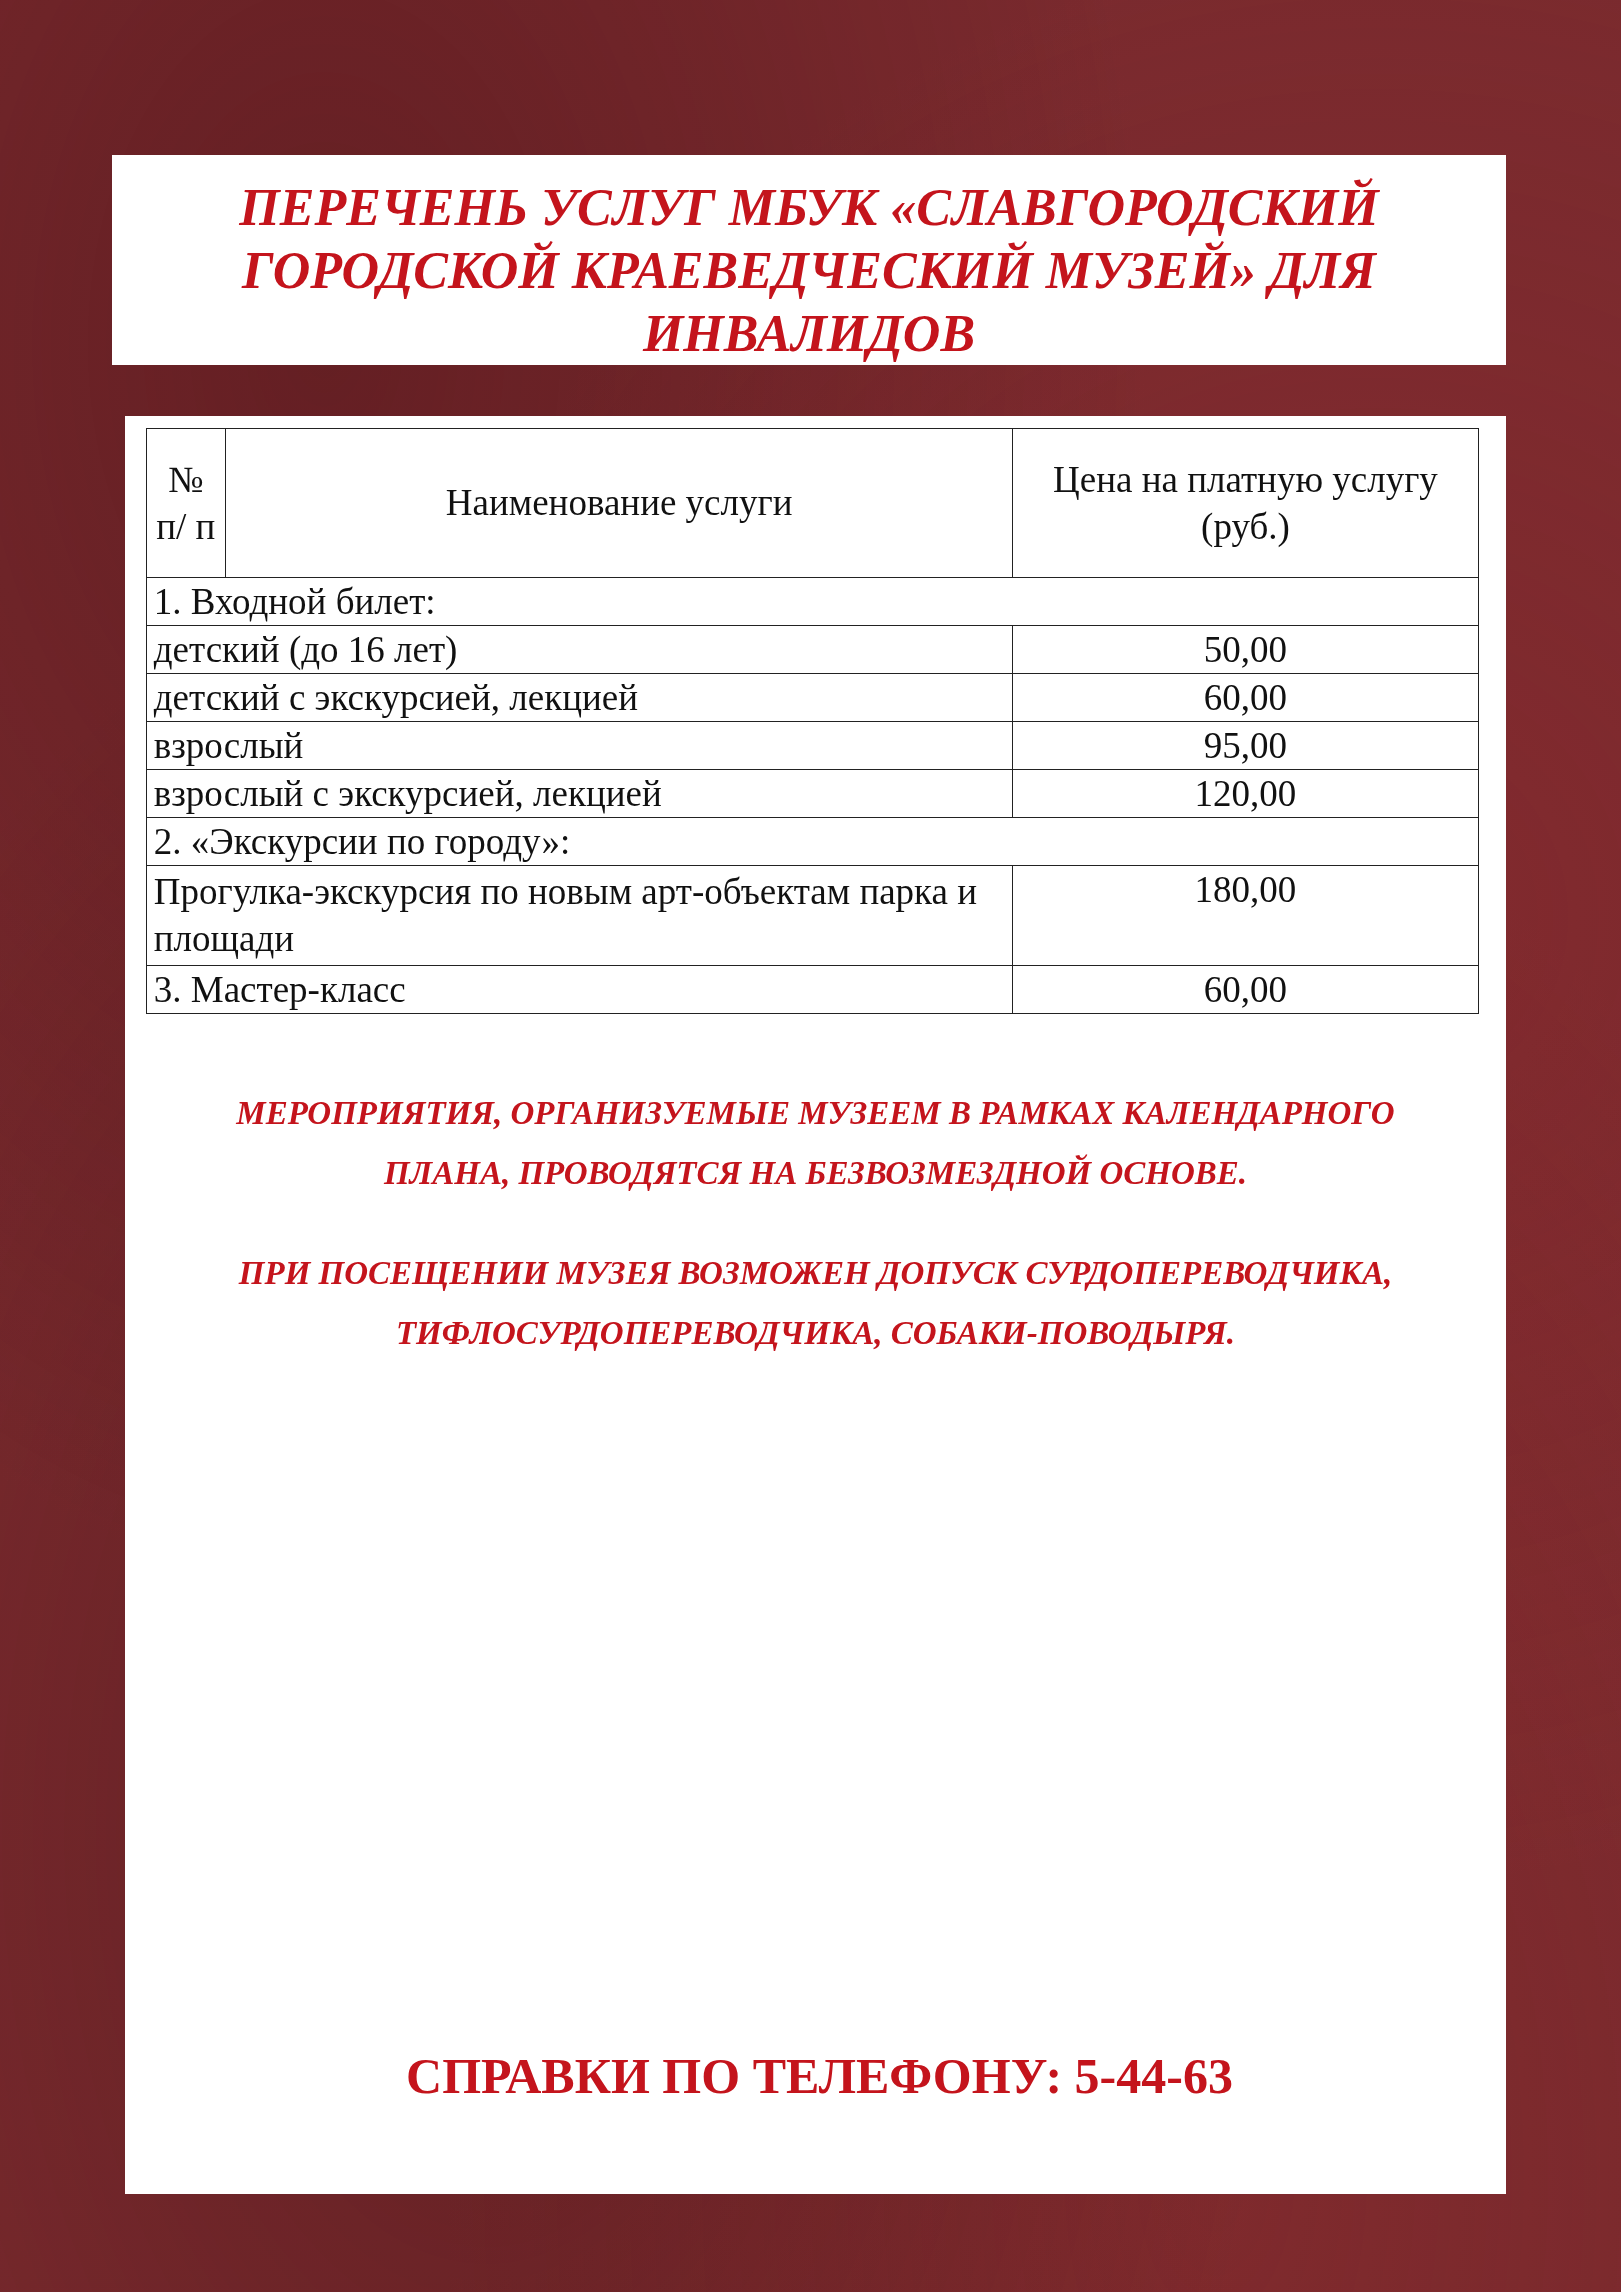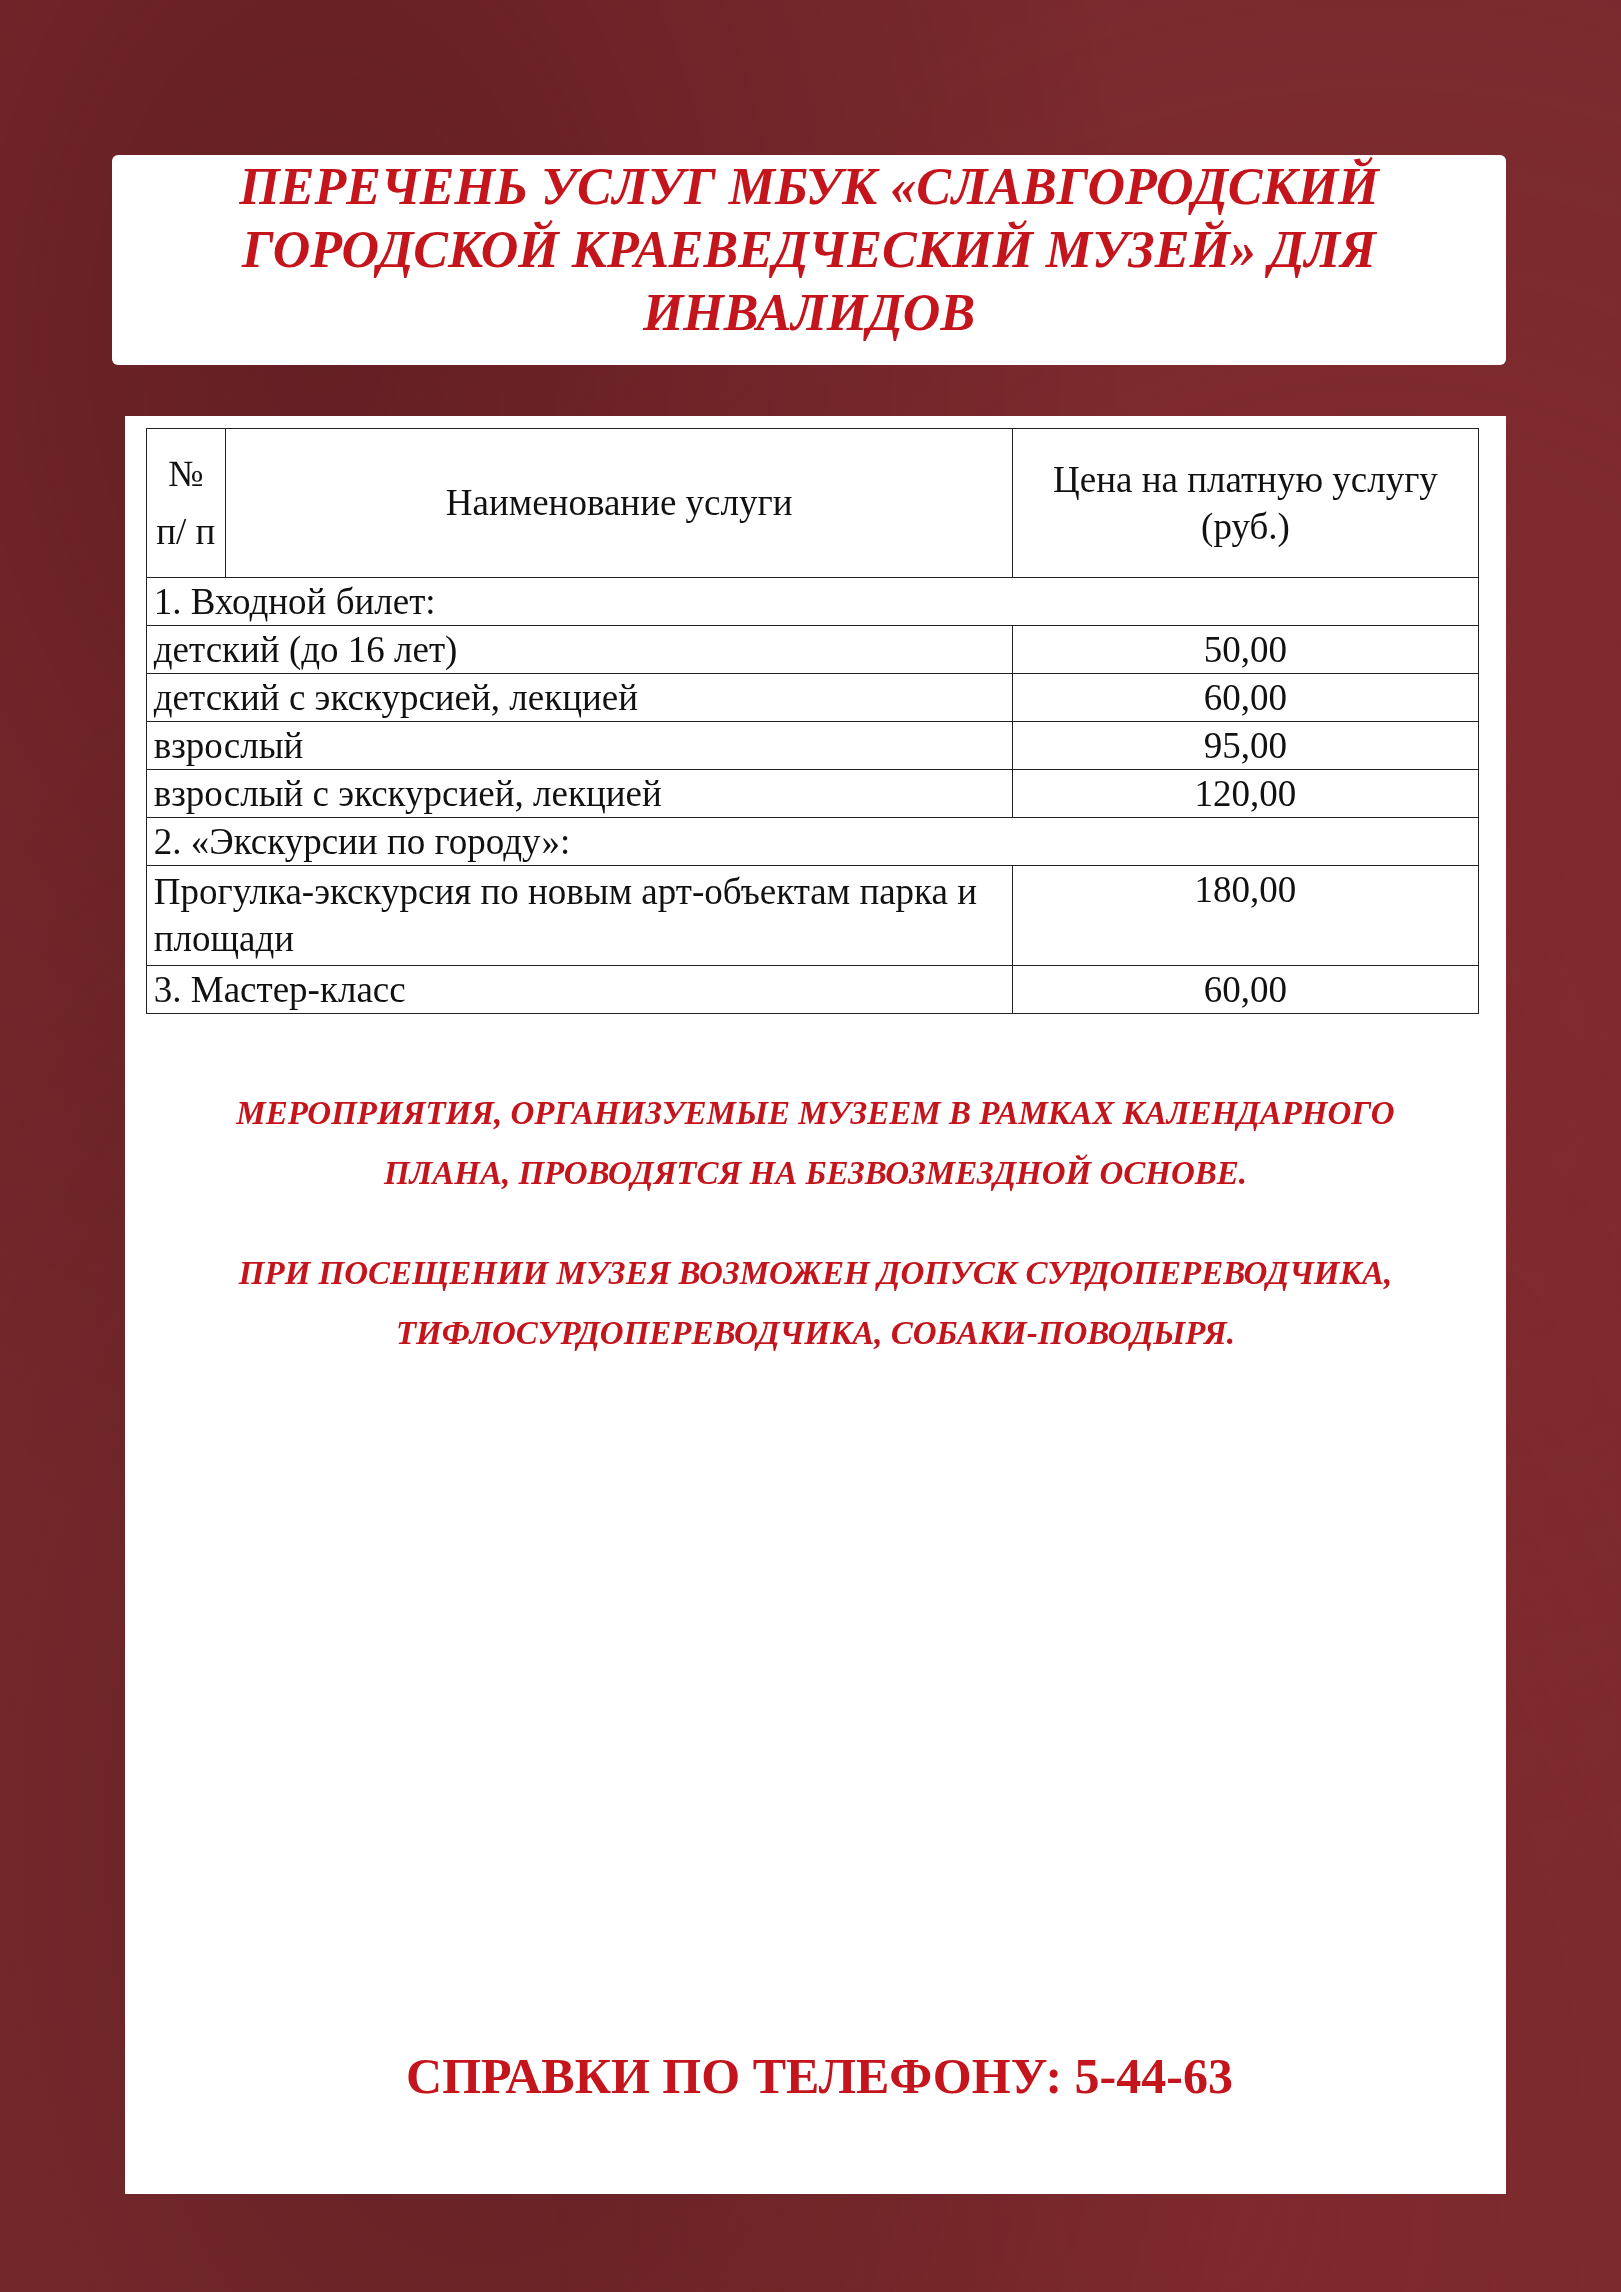--- a/index.html
+++ b/index.html
@@ -8,41 +8,41 @@
     background: #7a2a2e;
     background-image:
       radial-gradient(ellipse at 20% 15%, rgba(60,10,15,0.35), transparent 45%),
       radial-gradient(ellipse at 85% 40%, rgba(150,40,45,0.25), transparent 50%),
       radial-gradient(ellipse at 30% 80%, rgba(50,10,12,0.3), transparent 50%),
       radial-gradient(ellipse at 75% 95%, rgba(140,40,40,0.25), transparent 45%);
     font-family: "Liberation Serif", "DejaVu Serif", serif;
   }
   .title-box {
     position: absolute; left: 112px; top: 155px; width: 1394px; height: 210px;
-    background: #ffffff; display: flex; align-items: flex-start; justify-content: center; border-radius: 6px;
+    background: #ffffff; display: flex; align-items: flex-end; justify-content: center;
   }
   .title {
     margin: 0; color: #c4141c; font-weight: bold; font-style: italic;
     font-size: 52px; line-height: 63px; text-align: center; width: 1254px;
     text-transform: uppercase;
   }
   .panel {
     position: absolute; left: 125px; top: 416px; width: 1381px; height: 1778px;
     background: #ffffff;
   }
   table.services {
     position: absolute; left: 20.6px; top: 11.6px; width: 1333px;
     border-collapse: collapse; color: #111;
     font-size: 37px; line-height: 47px;
   }
   table.services td, table.services th {
     border: 1.8px solid #222; padding: 0 7.2px; vertical-align: middle;
     font-weight: normal;
   }
-  th.col-num { width: 64px; text-align: center; line-height: 58px; padding: 0; }
+  th.col-num { width: 64px; text-align: center; line-height: 47px; padding: 0; }
   th.col-name { width: 772px; text-align: center; margin-top: 44px; }
   th.col-price { text-align: center; }
   tr.head th { height: 148px; }
   td.price { text-align: center; }
   td.price.top { vertical-align: top; }
   tr.row td { height: 47px; }
   tr.tall td { height: 99px; }
   td.section { text-align: left; margin-top: 28px; }
   .notes {
     position: absolute; left: 0; top: 667px; width: 1381px;

